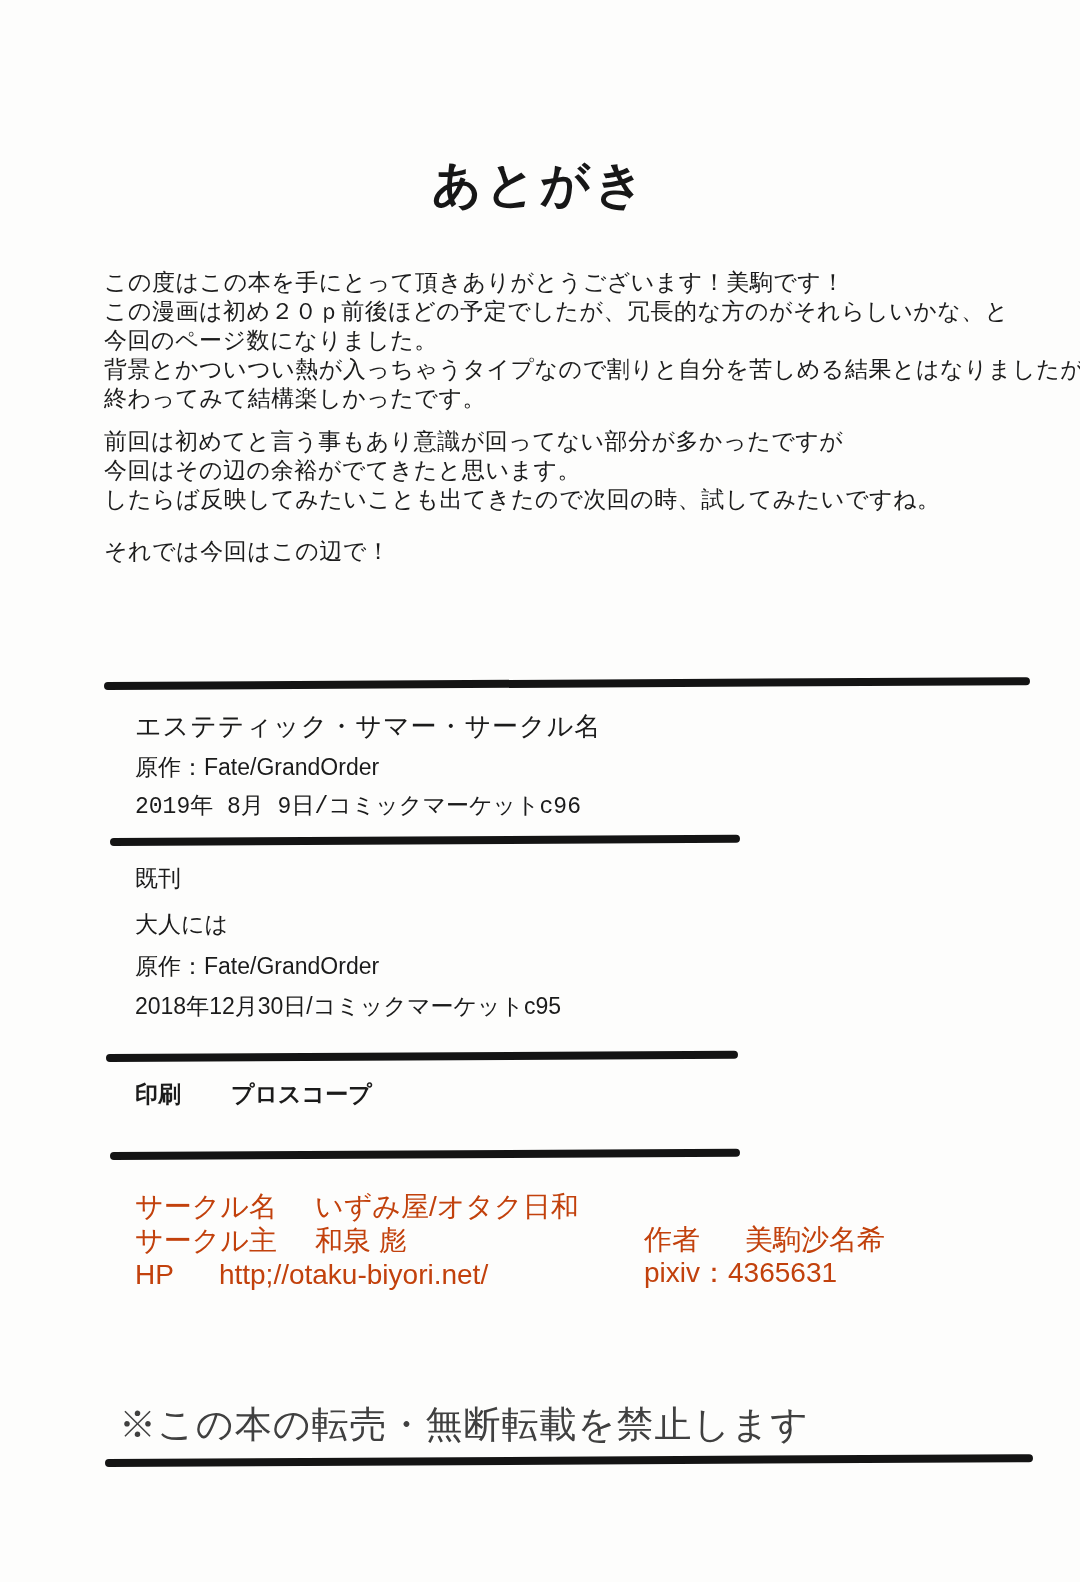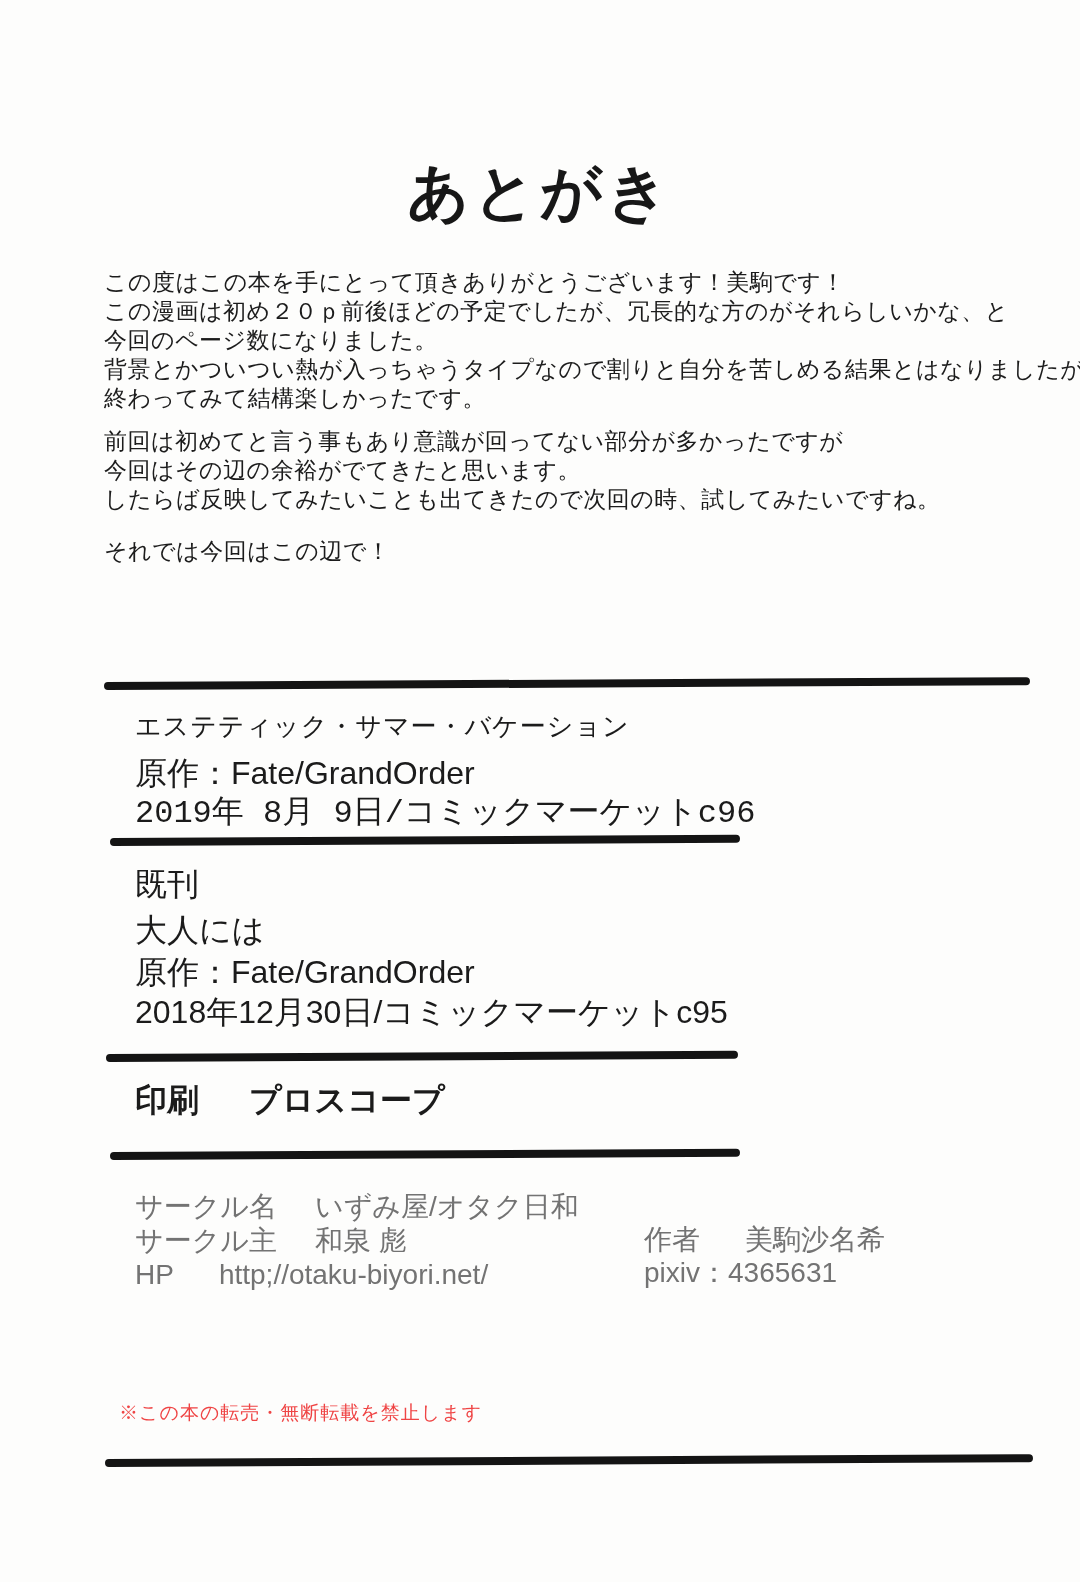--- a/index.html
+++ b/index.html
@@ -18,21 +18,21 @@
   }
   .title {
     position: absolute;
     top: 152px;
     left: 0;
     width: 100%;
     margin: 0;
     text-align: center;
     font-family: "Liberation Serif", "DejaVu Serif", serif;
     font-weight: 600;
-    font-size: 61px;
+    font-size: 49px;
     letter-spacing: 4px;
     color: #171717;
   }
   .para {
     position: absolute;
     left: 104px;
     font-size: 23px;
     line-height: 29px;
     letter-spacing: 0.5px;
     white-space: nowrap;
@@ -53,55 +53,55 @@
   .rule1 { left: 104px; top: 682px; width: 926px; }
   .rule2 { left: 110px; top: 838px; width: 630px; }
   .rule3 { left: 106px; top: 1054px; width: 632px; }
   .rule4 { left: 110px; top: 1152px; width: 630px; }
   .rule5 { left: 105px; top: 1459px; width: 928px; }
 
   .sec {
     position: absolute;
     left: 135px;
     white-space: nowrap;
-    font-size: 32px;
+    font-size: 23px;
     color: #1b1b1b;
   }
   .book1-title    { top: 709px; font-size: 26px; letter-spacing: 1px; }
   .book1-original { top: 752px; }
   .book1-event    { top: 790px; font-family: Liberation Mono, monospace; }
   .prev-label     { top: 863px; }
   .prev-title     { top: 909px; }
   .prev-original  { top: 951px; }
   .prev-event     { top: 991px; }
   .print-line     { top: 1079px; font-weight: bold; }
 
   .block {
     position: absolute;
     font-size: 28px;
     line-height: 34px;
     white-space: nowrap;
-    color: #737373;
+    color: #c2410c;
   }
   .circle { left: 135px; top: 1190px; }
   .author { left: 644px; top: 1223px; line-height: 33px; }
 
   .lbl { display: inline-block; }
   .gap38 { margin-right: 38px; }
   .gap45 { margin-right: 45px; }
   .gap50 { margin-right: 50px; }
 
   .notice {
     position: absolute;
     left: 119px;
     top: 1400px;
-    font-size: 19px;
+    font-size: 37px;
     letter-spacing: 1px;
     white-space: nowrap;
-    color: #ef4444;
+    color: #404040;
   }
 </style>
 </head>
 <body>
 
 <div class="page">
 
   <h1 class="title">あとがき</h1>
 
   <div class="para p1">
@@ -115,21 +115,21 @@
   <div class="para closing">それでは今回はこの辺で！</div>
 
   <div class="para p2">
     <div>前回は初めてと言う事もあり意識が回ってない部分が多かったですが</div>
     <div>今回はその辺の余裕がでてきたと思います。</div>
     <div>したらば反映してみたいことも出てきたので次回の時、試してみたいですね。</div>
   </div>
 
   <div class="rule rule1"></div>
 
-  <div class="sec book1-title">エステティック・サマー・バケーション</div>
+  <div class="sec book1-title">エステティック・サマー・サークル名</div>
   <div class="sec book1-original">原作：Fate/GrandOrder</div>
   <div class="sec book1-event">2019年 8月 9日/コミックマーケットc96</div>
 
   <div class="rule rule2"></div>
 
   <div class="sec prev-label">既刊</div>
   <div class="sec prev-title">大人には</div>
   <div class="sec prev-original">原作：Fate/GrandOrder</div>
   <div class="sec prev-event">2018年12月30日/コミックマーケットc95</div>
 

